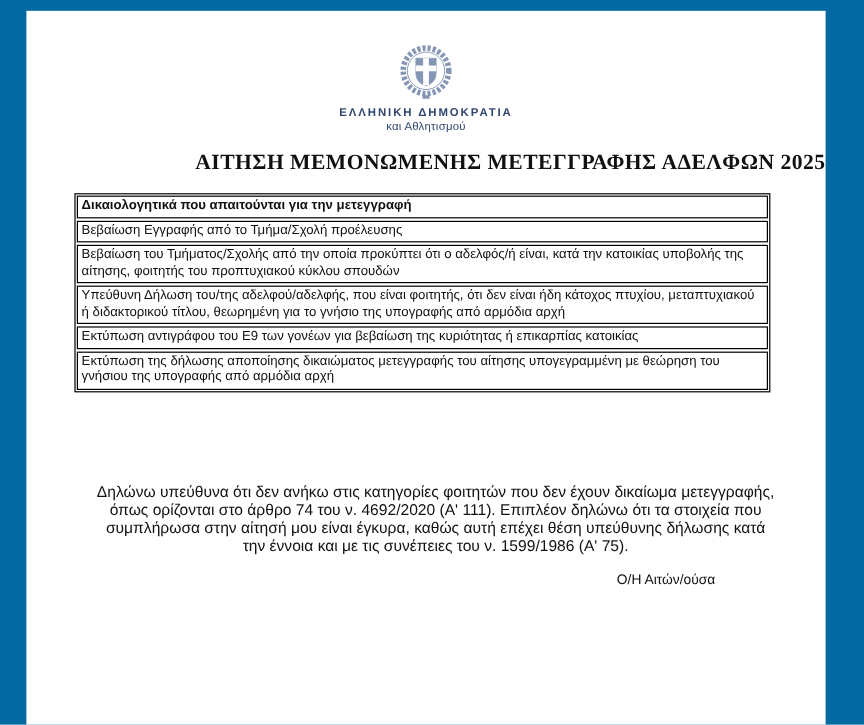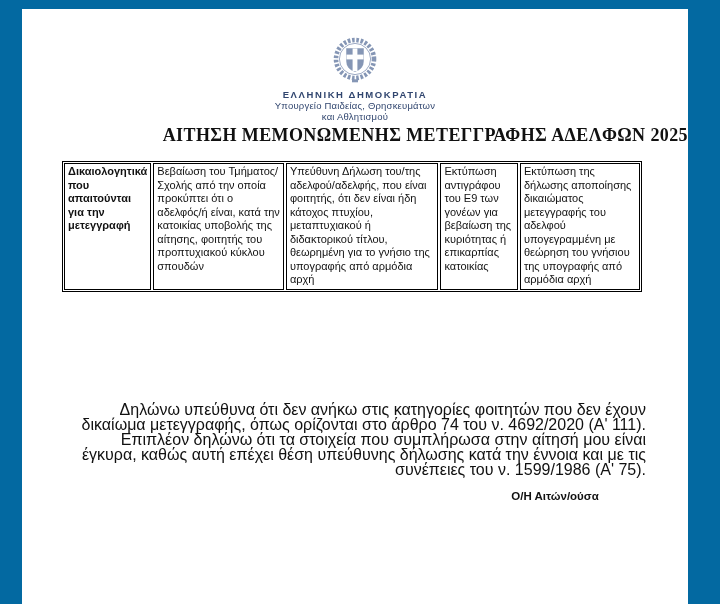--- a/index.html
+++ b/index.html
@@ -54,53 +54,52 @@
     color: #111;
   }
   
   .doc-table {
     position: absolute;
     left: 40px; top: 152px;
     width: 580px;
     border: 1px solid #000;
     padding: 1px;
     display: flex;
-    flex-direction: row;
+    flex-direction: column;
     gap: 2px;
     background: #fff;
   }
   .doc-table .t-row {
     border: 1px solid #000;
     padding: 1px 3px 2px 3px;
     font-size: 11px;
     line-height: 13.5px;
     color: #111;
   }
   .doc-table .t-row.head { font-weight: bold; }
   
   .declaration {
     position: absolute;
     left: 58px; top: 393px;
     width: 566px;
-    font-size: 16px;
+    font-size: 13px;
     line-height: 15px;
     color: #111;
-    text-align: right;
+    text-align: center;
   }
   
   .signature {
     position: absolute;
     top: 469px;
     right: 68px;
     width: 130px;
     text-align: center;
     font-size: 11.5px;
-    font-weight: bold;
+    font-weight: normal;
     color: #111;
-    margin-top: 12px;
   }
 </style>
 </head>
 <body>
 
 <div class="viewport">
   <div class="paper">
 
     <div class="gov-header">
       <div class="emblem-wrap">
@@ -111,32 +110,32 @@
 
           <path d="M15.5 12.5 h17 v12.5 q0 8 -8.5 10.5 q-8.5 -2.5 -8.5 -10.5 z" fill="#8596b5" stroke="#8596b5" stroke-width="0.5"></path>
 
           <rect x="21.6" y="12.5" width="4.8" height="22.5" fill="#ffffff"></rect>
           <rect x="15.5" y="18.6" width="17" height="4.8" fill="#ffffff"></rect>
 
           <rect x="21" y="43.3" width="6" height="3" fill="#8596b5"></rect>
         </svg>
       </div>
       <div class="republic">ΕΛΛΗΝΙΚΗ ΔΗΜΟΚΡΑΤΙΑ</div>
-      <div class="ministry">Υπουργείο Παιδείας, Θρησκευμάτων</div>
       <div class="ministry">και Αθλητισμού</div>
     </div>
 
     <div class="doc-title">ΑΙΤΗΣΗ ΜΕΜΟΝΩΜΕΝΗΣ ΜΕΤΕΓΓΡΑΦΗΣ ΑΔΕΛΦΩΝ 2025</div>
 
     <div class="doc-table">
       <div class="t-row head">Δικαιολογητικά που απαιτούνται για την μετεγγραφή</div>
+      <div class="t-row">Βεβαίωση Εγγραφής από το Τμήμα/Σχολή προέλευσης</div>
       <div class="t-row">Βεβαίωση του Τμήματος/Σχολής από την οποία προκύπτει ότι ο αδελφός/ή είναι, κατά την κατοικίας υποβολής της αίτησης, φοιτητής του προπτυχιακού κύκλου σπουδών</div>
       <div class="t-row">Υπεύθυνη Δήλωση του/της αδελφού/αδελφής, που είναι φοιτητής, ότι δεν είναι ήδη κάτοχος πτυχίου, μεταπτυχιακού ή διδακτορικού τίτλου, θεωρημένη για το γνήσιο της υπογραφής από αρμόδια αρχή</div>
       <div class="t-row">Εκτύπωση αντιγράφου του Ε9 των γονέων για βεβαίωση της κυριότητας ή επικαρπίας κατοικίας</div>
-      <div class="t-row">Εκτύπωση της δήλωσης αποποίησης δικαιώματος μετεγγραφής του αδελφού υπογεγραμμένη με θεώρηση του γνήσιου της υπογραφής από αρμόδια αρχή</div>
+      <div class="t-row">Εκτύπωση της δήλωσης αποποίησης δικαιώματος μετεγγραφής του αίτησης υπογεγραμμένη με θεώρηση του γνήσιου της υπογραφής από αρμόδια αρχή</div>
     </div>
 
     <div class="declaration">Δηλώνω υπεύθυνα ότι δεν ανήκω στις κατηγορίες φοιτητών που δεν έχουν δικαίωμα μετεγγραφής, όπως ορίζονται στο άρθρο 74 του ν. 4692/2020 (Α' 111). Επιπλέον δηλώνω ότι τα στοιχεία που συμπλήρωσα στην αίτησή μου είναι έγκυρα, καθώς αυτή επέχει θέση υπεύθυνης δήλωσης κατά την έννοια και με τις συνέπειες του ν. 1599/1986 (Α' 75).</div>
 
     <div class="signature">Ο/Η Αιτών/ούσα</div>
 
   </div>
 </div>
 
 </body></html>

